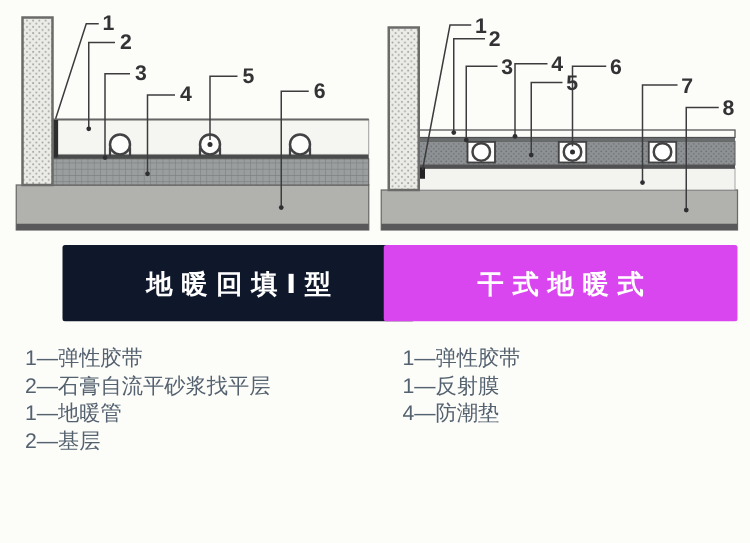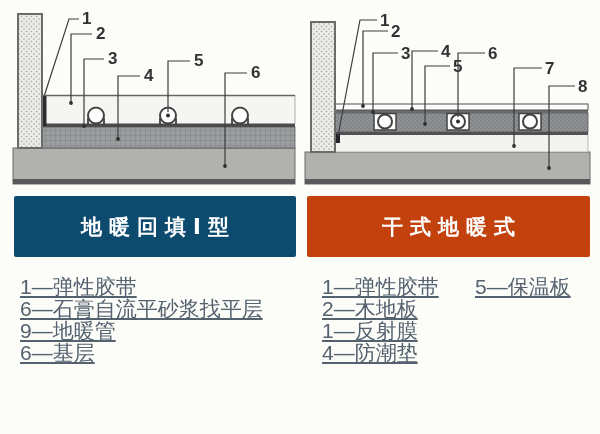--- a/index.html
+++ b/index.html
@@ -18,21 +18,21 @@
   .banner{
     position:absolute;top:196px;height:61px;border-radius:2px;
     display:flex;align-items:center;justify-content:center;
     color:#ffffff;font-size:21px;font-weight:bold;
     letter-spacing:7px;text-indent:7px;
   }
   #banner-left{left:14px;width:282px;}
   #banner-right{left:307px;width:283px;}
   .legend{
     position:absolute;top:276px;
-    color:#54616f;font-size:21px;line-height:22px;font-weight:500;text-decoration:underline;
+    color:#54616f;font-size:17px;line-height:22px;font-weight:500;
   }
   #legend-left{left:20px;width:274px;}
   #legend-right{left:322px;display:flex;}
   #legend-right .col1{width:153px;}
   .legend div{white-space:normal;}
 </style>
 </head>
 <body>
 
 <div id="canvas">
@@ -175,39 +175,37 @@
       <text class="callout-num" x="91" y="37">2</text>
       <text class="callout-num" x="101" y="59">3</text>
       <text class="callout-num" x="141" y="57">4</text>
       <text class="callout-num" x="153" y="72">5</text>
       <text class="callout-num" x="188" y="59">6</text>
       <text class="callout-num" x="245" y="74">7</text>
       <text class="callout-num" x="278" y="92">8</text>
     </g>
   </svg>
 
-  <div id="banner-left" class="banner" style="background: #0c4a6e;">
+  <div id="banner-left" class="banner" style="background: #0f172a; margin-left: 36px;">
     <span>地暖回填Ⅰ型</span>
   </div>
-  <div id="banner-right" class="banner" style="background: #c2410c;">
+  <div id="banner-right" class="banner" style="background: #d946ef;">
     <span>干式地暖式</span>
   </div>
 
   <div id="legend-left" class="legend" style="color: rgb(84, 97, 111);">
     <div>1—弹性胶带</div>
-    <div>6—石膏自流平砂浆找平层</div>
-    <div>9—地暖管</div>
-    <div>6—基层</div>
+    <div>2—石膏自流平砂浆找平层</div>
+    <div>1—地暖管</div>
+    <div>2—基层</div>
   </div>
 
   <div id="legend-right" class="legend" style="color: rgb(84, 97, 111);">
     <div class="col1">
       <div>1—弹性胶带</div>
-      <div>2—木地板</div>
       <div>1—反射膜</div>
       <div>4—防潮垫</div>
     </div>
     <div class="col2">
-      <div>5—保温板</div>
     </div>
   </div>
 
 </div>
 
 </body></html>

